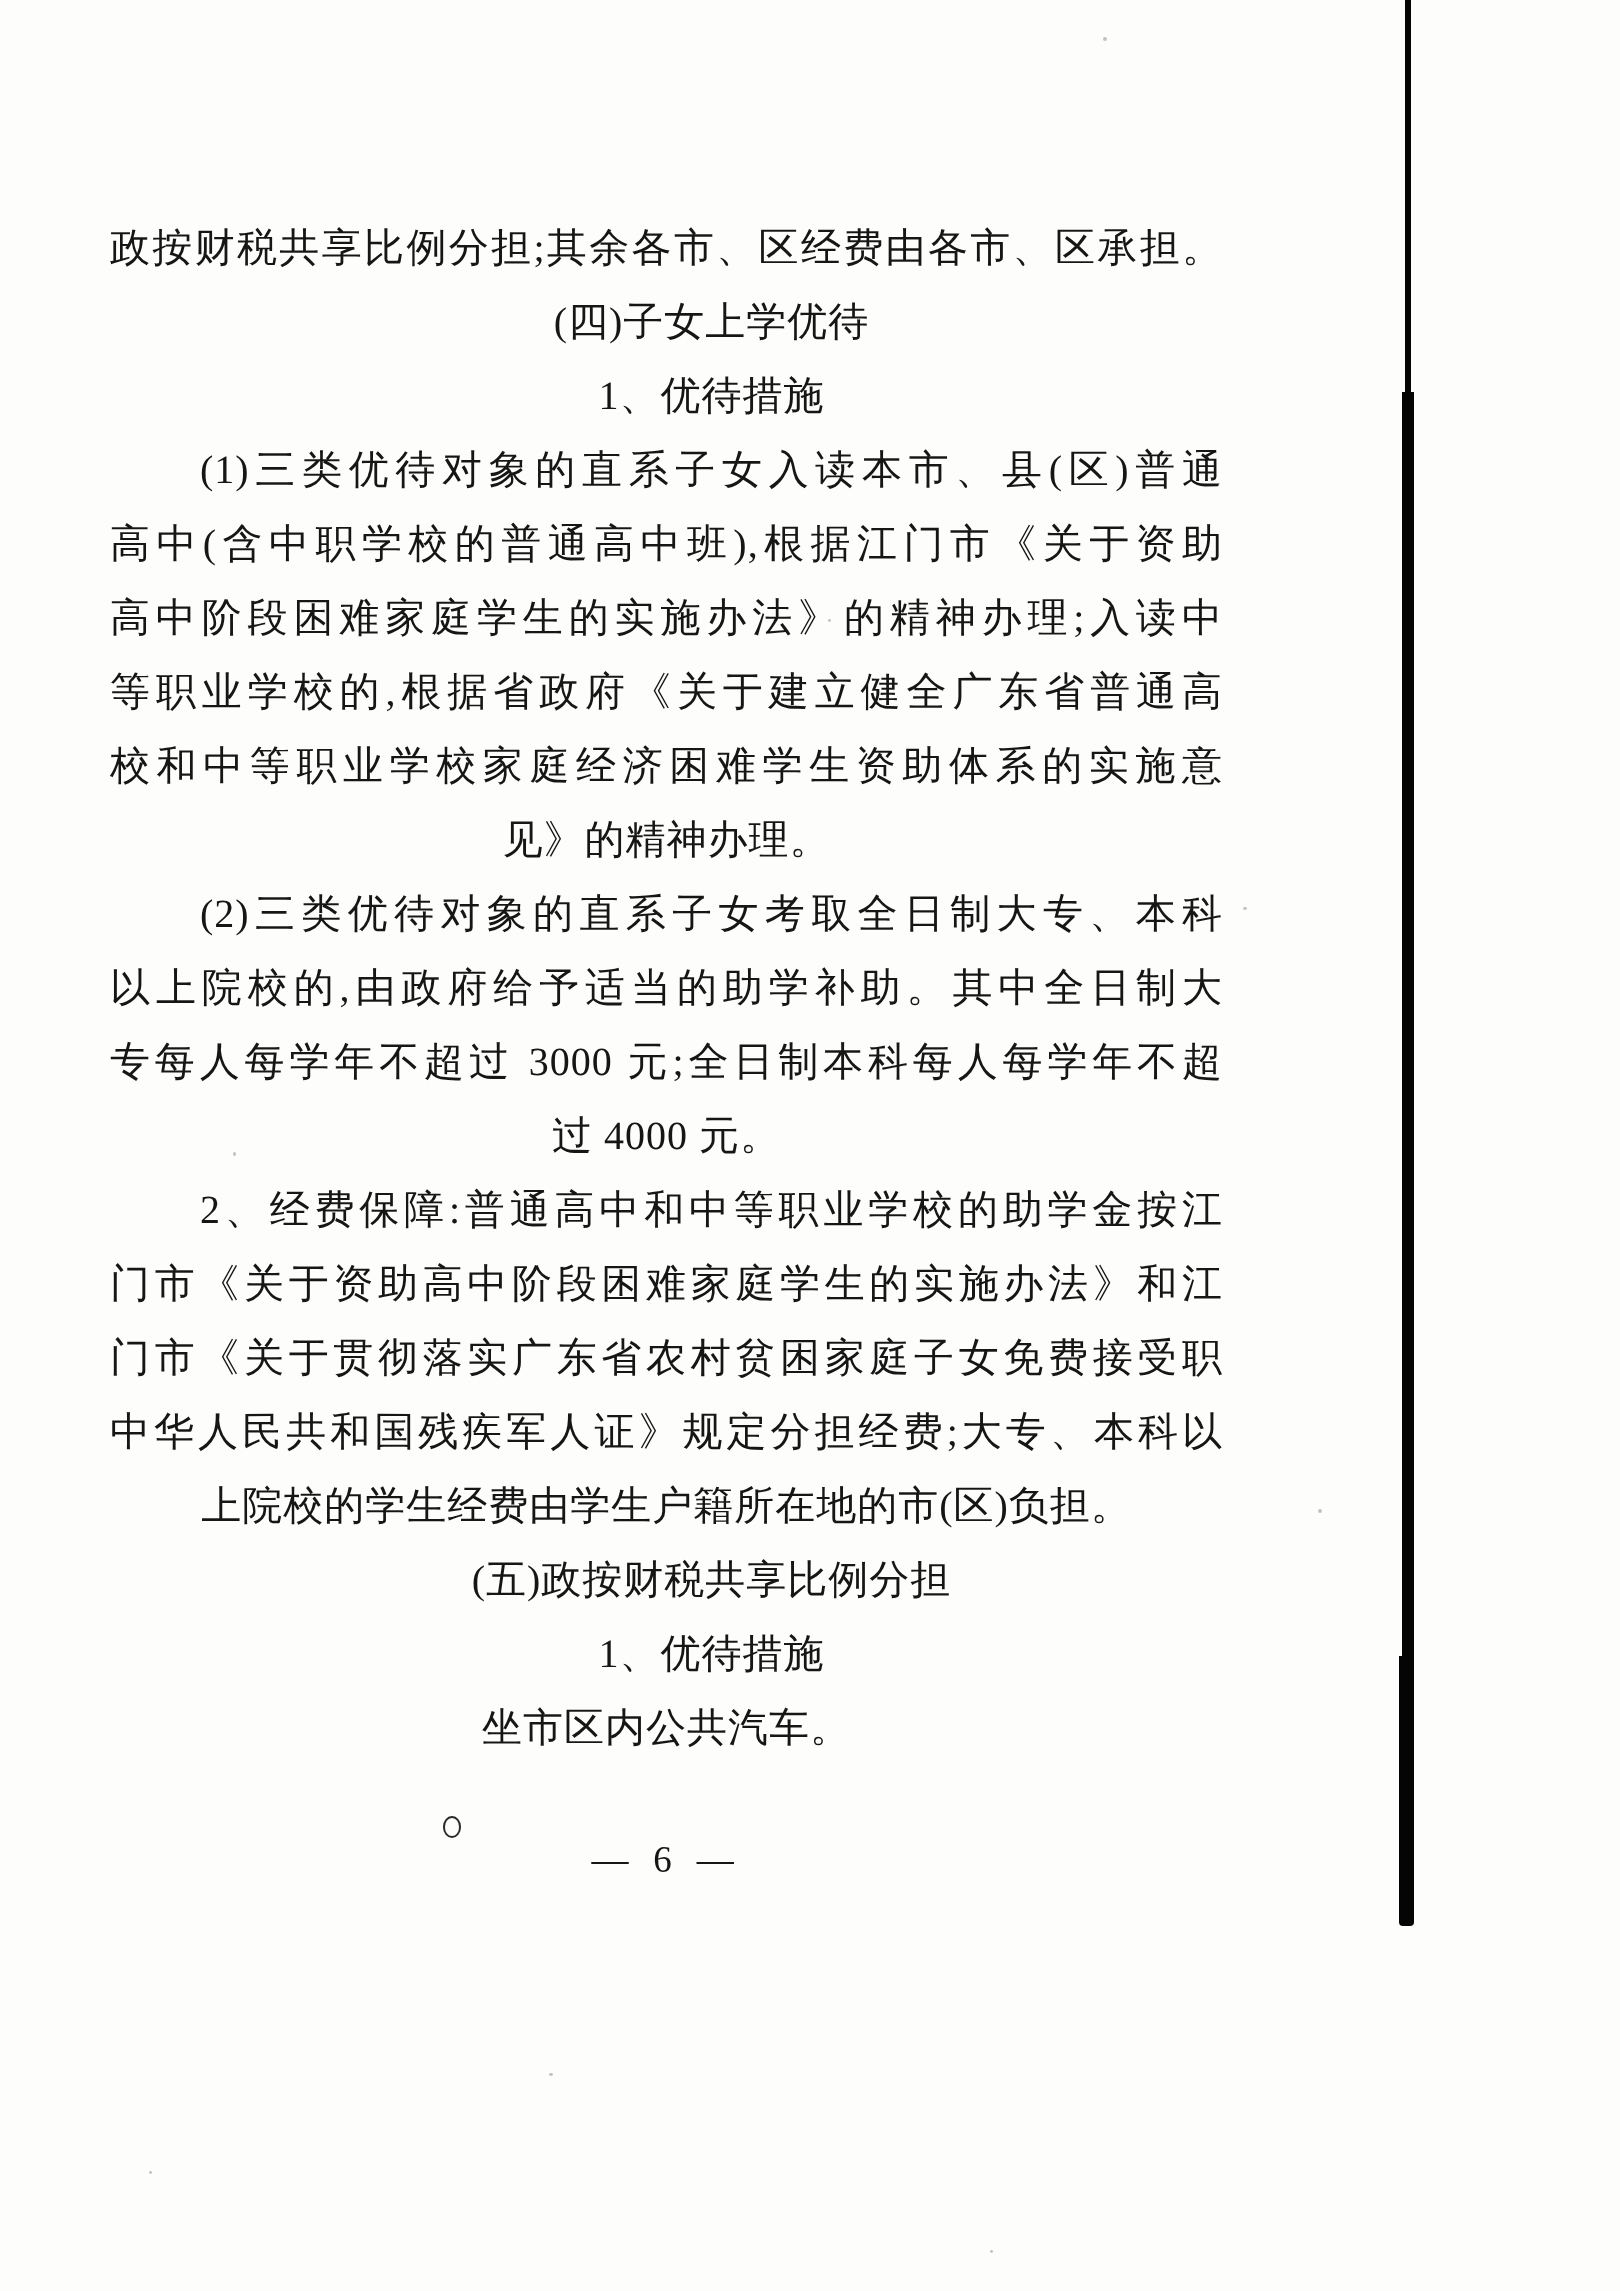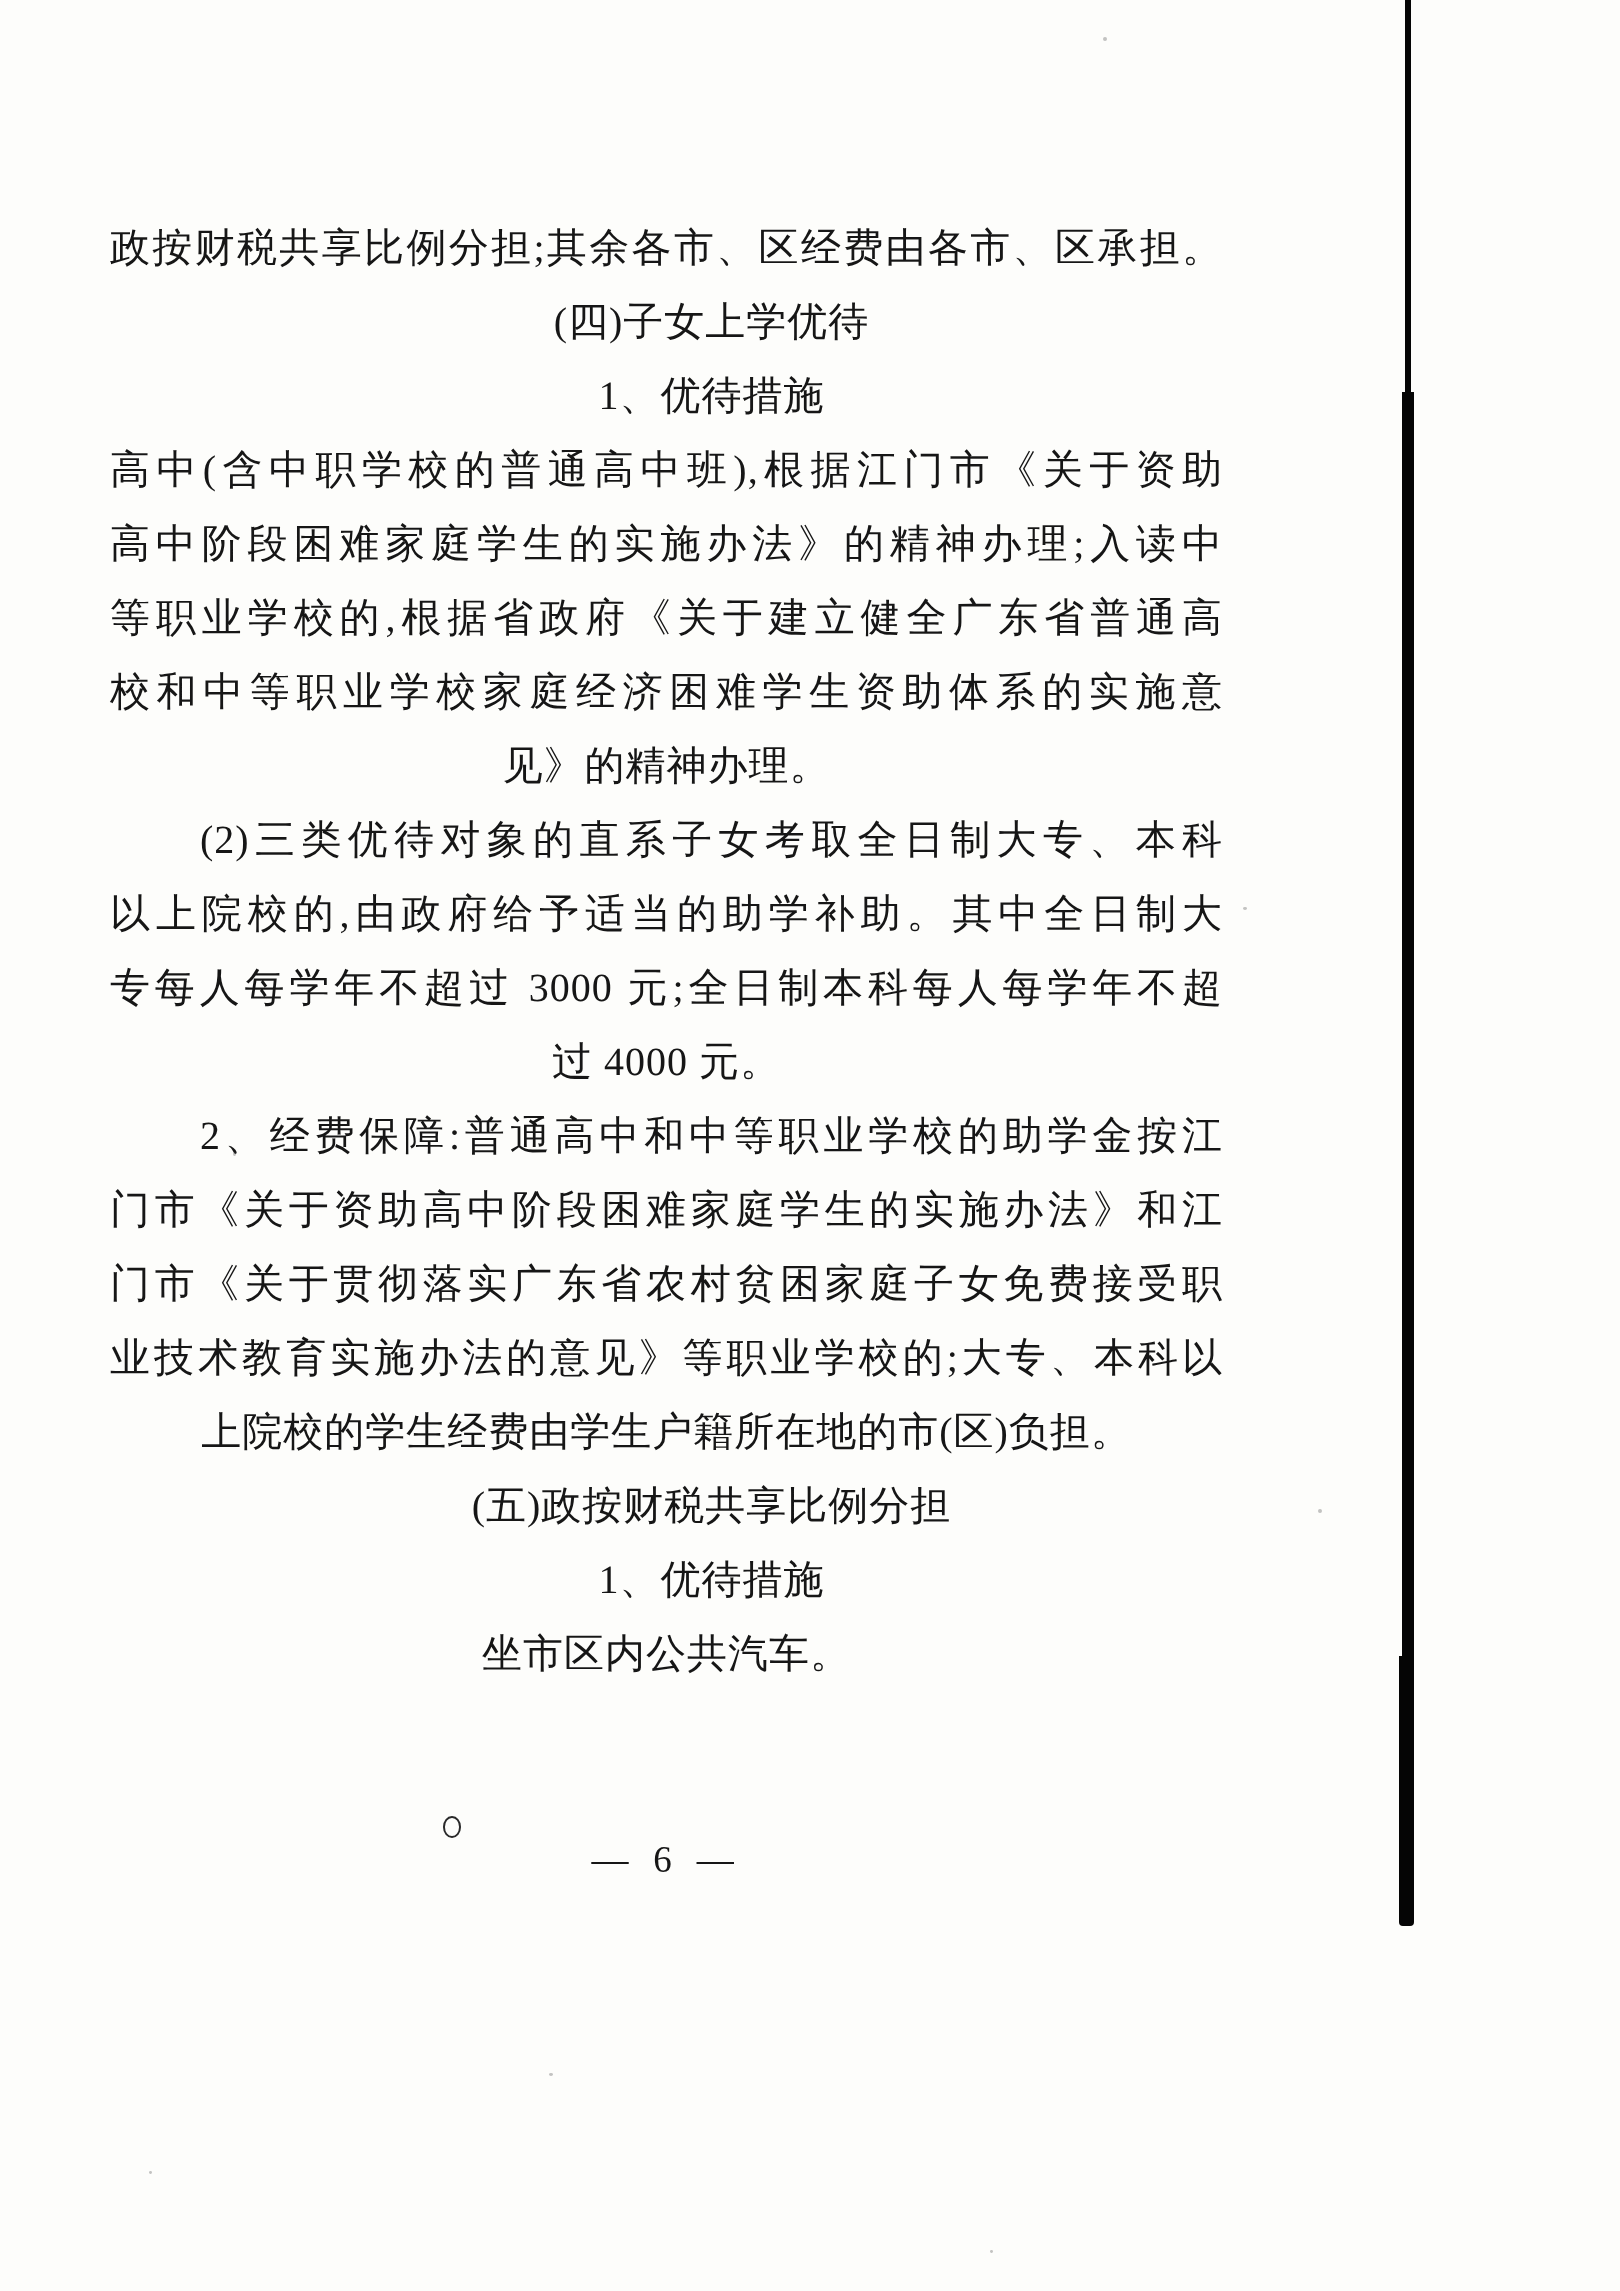--- a/index.html
+++ b/index.html
@@ -65,33 +65,34 @@
 </style>
 </head>
 <body>
 
 <div class="page">
 
   <div class="textblock">
     <div class="line justify">政按财税共享比例分担;其余各市、区经费由各市、区承担。</div>
     <div class="line indent">(四)子女上学优待</div>
     <div class="line indent">1、优待措施</div>
+    <div class="line indent justify">(1)三类优待对象的直系子女入读本市、县(区)普通</div>
     <div class="line justify">高中(含中职学校的普通高中班),根据江门市《关于资助</div>
     <div class="line justify">高中阶段困难家庭学生的实施办法》的精神办理;入读中</div>
     <div class="line justify">等职业学校的,根据省政府《关于建立健全广东省普通高</div>
     <div class="line justify">校和中等职业学校家庭经济困难学生资助体系的实施意</div>
     <div class="line">见》的精神办理。</div>
     <div class="line indent justify">(2)三类优待对象的直系子女考取全日制大专、本科</div>
     <div class="line justify">以上院校的,由政府给予适当的助学补助。其中全日制大</div>
     <div class="line justify">专每人每学年不超过 3000 元;全日制本科每人每学年不超</div>
     <div class="line">过 4000 元。</div>
     <div class="line indent justify">2、经费保障:普通高中和中等职业学校的助学金按江</div>
     <div class="line justify">门市《关于资助高中阶段困难家庭学生的实施办法》和江</div>
     <div class="line justify">门市《关于贯彻落实广东省农村贫困家庭子女免费接受职</div>
-    <div class="line justify">业技术教育实施办法的意见》等职业学校的;大专、本科以</div>
+    <div class="line justify">中华人民共和国残疾军人证》规定分担经费;大专、本科以</div>
     <div class="line">上院校的学生经费由学生户籍所在地的市(区)负担。</div>
     <div class="line indent">(五)政按财税共享比例分担</div>
     <div class="line indent">1、优待措施</div>
     <div class="line">坐市区内公共汽车。</div>
   </div>
 
   <div class="footer">— 6 —</div>
 
   <div class="bar" id="bar-top"></div>
   <div class="bar" id="bar-mid"></div>

